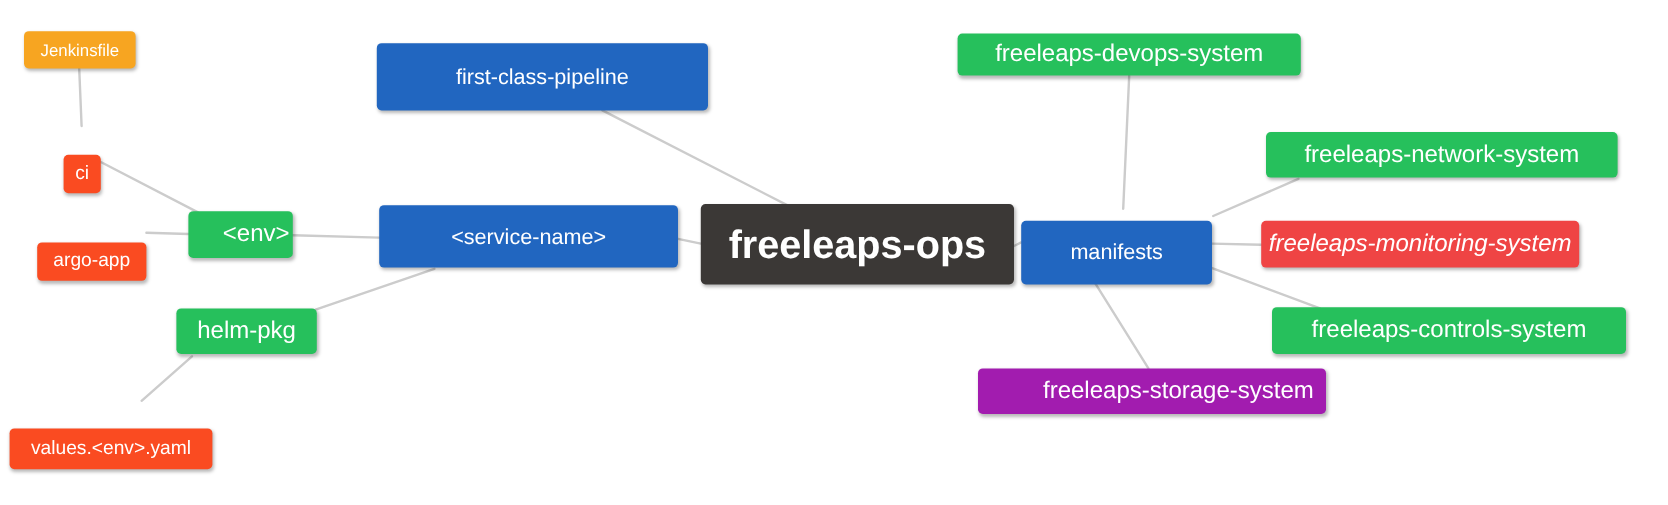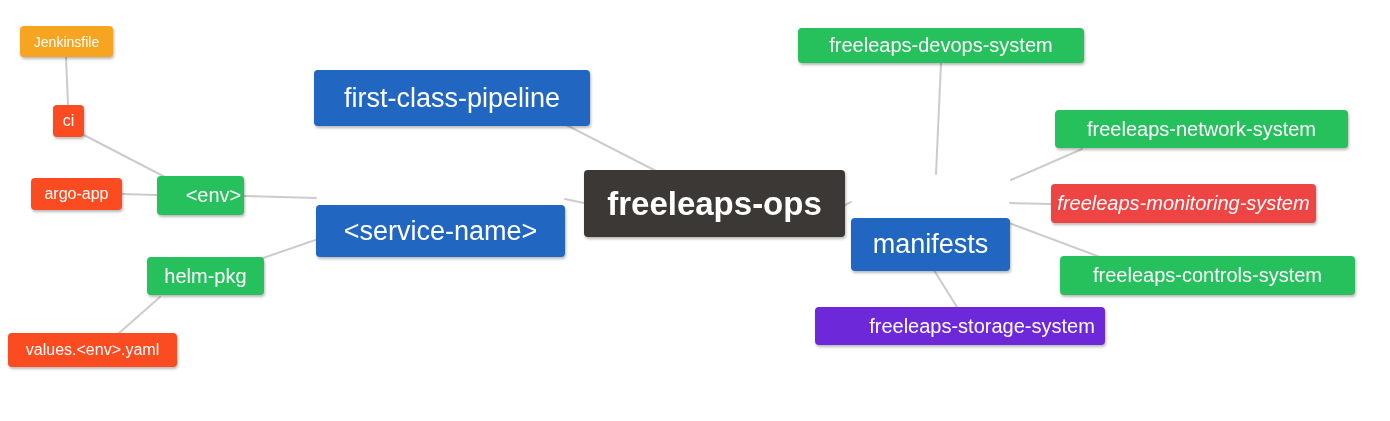--- a/index.html
+++ b/index.html
@@ -24,23 +24,23 @@
     color: #ffffff;
     border-radius: 4px;
     box-shadow: 1px 2px 3px rgba(0,0,0,0.28);
     white-space: nowrap;
     cursor: pointer;
     user-select: none;
     box-sizing: border-box;
     text-align: center;
   }
   .size-xs { font-size: 14px; }
-  .size-sm { font-size: 16px; }
+  .size-sm { font-size: 16px; margin-top: 24px; }
   .size-md { font-size: 20px; }
-  .size-lg { font-size: 27px; margin-top: 34px; }
+  .size-lg { font-size: 18px; }
   .size-xl { font-size: 33px; font-weight: bold; }
 </style>
 </head>
 <body>
 
 <div id="canvas">
   <svg id="edge-layer" viewBox="0 0 1390 421" xmlns="http://www.w3.org/2000/svg">
       <line x1="66" y1="57" x2="68" y2="105" stroke="#cccccc" stroke-width="2" stroke-linecap="round"></line>
       <line x1="82" y1="134" x2="165" y2="177" stroke="#cccccc" stroke-width="2" stroke-linecap="round"></line>
       <line x1="122" y1="194" x2="157" y2="195" stroke="#cccccc" stroke-width="2" stroke-linecap="round"></line>
@@ -64,15 +64,15 @@
       <div class="node size-md" style="left: 147px; top: 257px; width: 117px; height: 38px; background: rgb(38, 192, 92); color: rgb(255, 255, 255);">helm-pkg</div>
       <div class="node size-sm" style="left: 8px; top: 333px; width: 169px; height: 34px; background: rgb(250, 75, 33); color: rgb(255, 255, 255);">values.&lt;env&gt;.yaml</div>
       <div class="node size-lg" style="left: 314px; top: 36px; width: 276px; height: 56px; background: rgb(33, 102, 192); color: rgb(255, 255, 255);">first-class-pipeline</div>
       <div class="node size-lg" style="left: 316px; top: 171px; width: 249px; height: 52px; background: rgb(33, 102, 192); color: rgb(255, 255, 255);">&lt;service-name&gt;</div>
       <div class="node size-xl" style="left: 584px; top: 170px; width: 261px; height: 67px; background: rgb(59, 56, 54); color: rgb(255, 255, 255);">freeleaps-ops</div>
       <div class="node size-lg" style="left: 851px; top: 184px; width: 159px; height: 53px; background: rgb(33, 102, 192); color: rgb(255, 255, 255);">manifests</div>
       <div class="node size-md" style="left: 798px; top: 28px; width: 286px; height: 35px; background: rgb(38, 192, 92); color: rgb(255, 255, 255);">freeleaps-devops-system</div>
       <div class="node size-md" style="left: 1055px; top: 110px; width: 293px; height: 38px; background: rgb(38, 192, 92); color: rgb(255, 255, 255);">freeleaps-network-system</div>
       <div class="node size-md" style="left: 1051px; top: 184px; width: 265px; height: 39px; background: #ef4444; color: rgb(255, 255, 255); font-style: italic;">freeleaps-monitoring-system</div>
       <div class="node size-md" style="left: 1060px; top: 256px; width: 295px; height: 39px; background: rgb(38, 192, 92); color: rgb(255, 255, 255);">freeleaps-controls-system</div>
-      <div class="node size-md" style="left: 815px; top: 307px; width: 290px; height: 38px; background: #6d28d9; color: rgb(255, 255, 255); padding-left: 44px;">freeleaps-storage-system</div>
+      <div class="node size-md" style="left: 815px; top: 307px; width: 290px; height: 38px; background: #a21caf; color: rgb(255, 255, 255); padding-left: 44px;">freeleaps-storage-system</div>
     </div>
 </div>
 
 </body></html>

